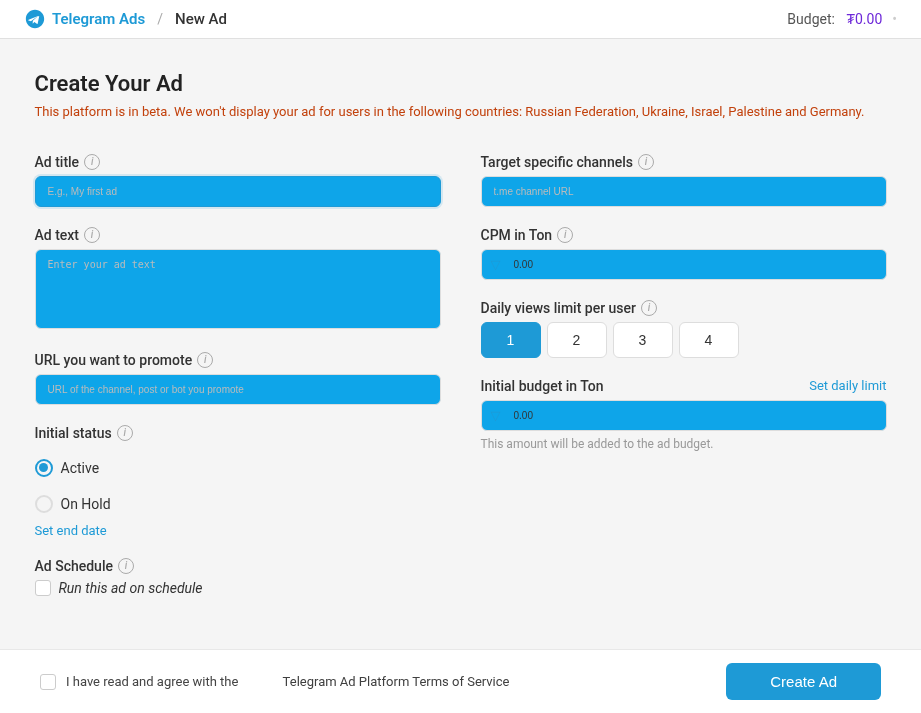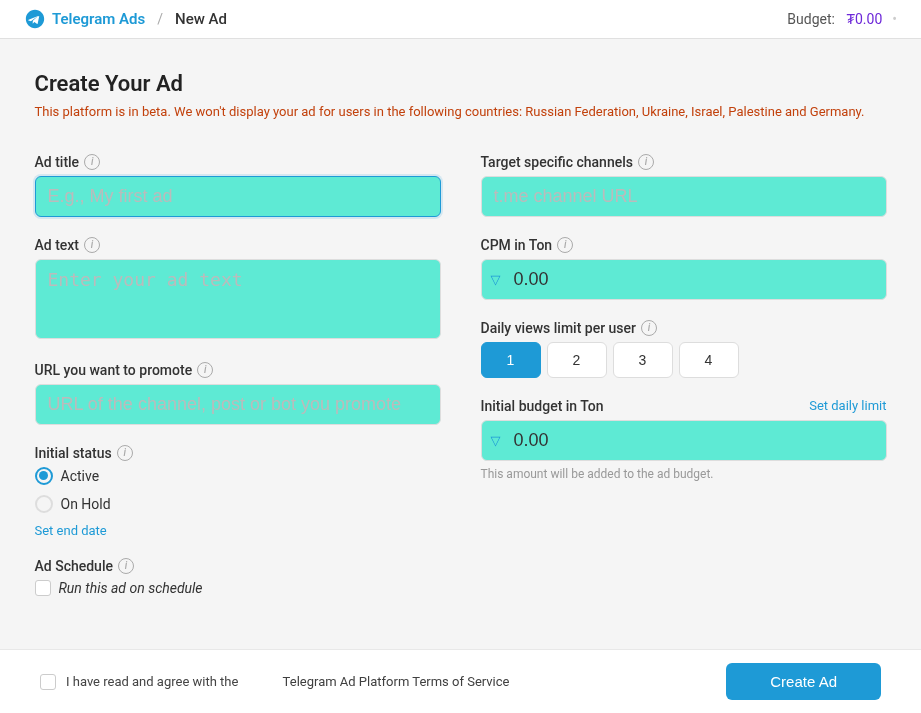--- a/index.html
+++ b/index.html
@@ -66,25 +66,25 @@
       font-style: italic;
       cursor: pointer;
       flex-shrink: 0;
     }
 
     input[type="text"], textarea {
       width: 100%;
       border: 1px solid #ddd;
       border-radius: 6px;
       padding: 9px 12px;
-      font-size: 18px;
+      font-size: 10px;
       color: #333;
       outline: none;
       transition: border-color 0.2s;
-      background: #5eead4;
+      background: #0ea5e9;
     }
     .input-focused {
       border-color: #1e9ad6 !important;
       box-shadow: 0 0 0 2px rgba(30,154,214,0.15) !important;
     }
     textarea {
       resize: none;
       height: 80px;
     }
     input::placeholder, textarea::placeholder { color: #bbb; }
@@ -125,21 +125,21 @@
       justify-content: center;
       transition: all 0.15s;
     }
     .views-btn.active {
       background: #1e9ad6;
       color: #fff;
       border-color: #1e9ad6;
     }
 
     
-    .radio-group { display: flex; flex-direction: column; gap: 10px; margin-top: 6px; }
+    .radio-group { display: flex; flex-direction: column; gap: 18px; margin-top: 18px; }
     .radio-item { display: flex; align-items: center; gap: 8px; cursor: pointer; }
     .radio-outer {
       width: 18px; height: 18px;
       border-radius: 50%;
       border: 2px solid #ddd;
       display: flex; align-items: center; justify-content: center;
       flex-shrink: 0;
     }
     .radio-outer.checked { border-color: #1e9ad6; }
     .radio-inner {

